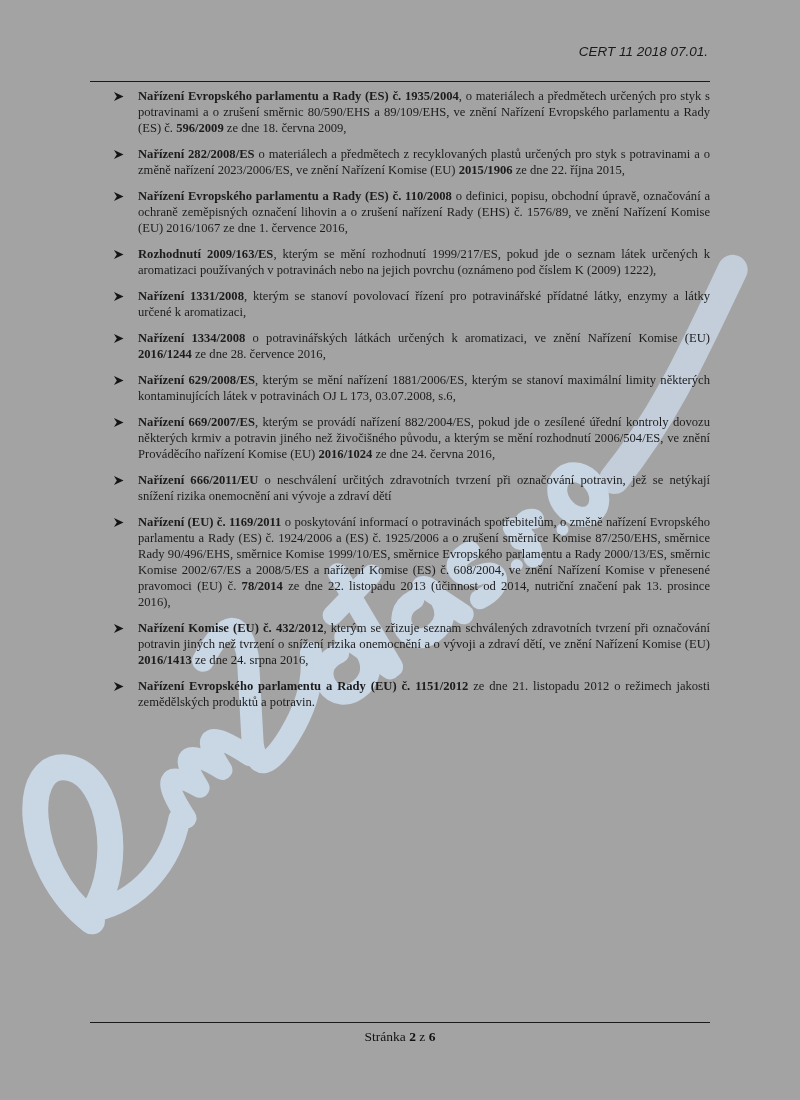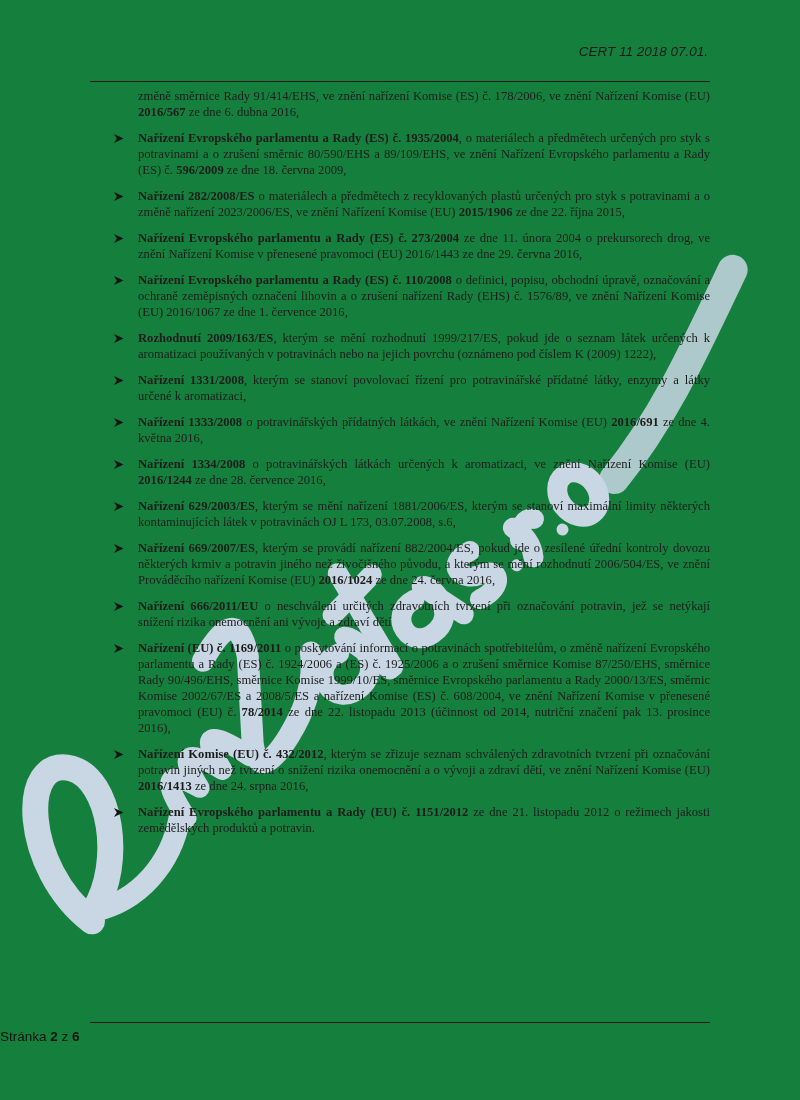--- a/index.html
+++ b/index.html
@@ -4,21 +4,21 @@
 <style>
   html, body {
     margin: 0; padding: 0;
     width: 800px; height: 1100px;
     background: #ffffff;
     overflow: hidden;
   }
   .page {
     position: relative;
     width: 800px; height: 1100px;
-    background: #15803d;
+    background: #a3a3a3;
     font-family: "Liberation Serif", serif;
     color: #1c1c1c;
   }
   .watermark-svg {
     position: absolute; left: 0; top: 0; z-index: 0;
     pointer-events: none;
   }
   .header {
     position: absolute; top: 44px; left: 90px; right: 92px;
     text-align: right;
@@ -47,22 +47,22 @@
     color: #1c1c1c;
   }
   .para b { font-weight: bold; }
   .bullet-marker {
     position: absolute;
     left: -25px; top: 3px;
     width: 11px; height: 11px;
   }
   .footer {
     position: absolute; top: 1029px; left: 0; right: 0;
-    text-align: left;
-    font-family: Liberation Sans, sans-serif;
+    text-align: center;
+    font-family: Liberation Serif, serif;
     font-size: 13.5px;
     color: #111;
     z-index: 2;
   }
   .footer b { font-weight: bold; }
 </style>
 </head>
 <body>
 
 <div class="page">
@@ -86,48 +86,41 @@
       <path d="M214,58 C292,40 360,4 436,-34" stroke-width="30" opacity="0.85"></path>
     </g>
   </svg>
 
   <div class="header">
     <span>CERT 11 2018 07.01.</span>
   </div>
   <div class="rule rule-top"></div>
 
   <div class="content" id="content">
-      <div class="para"><span><span>změně směrnice Rady 91/414/EHS, ve znění nařízení Komise (ES) č. 178/2006, ve znění Nařízení Komise (EU) </span><b>2016/567</b><span> ze dne 6. dubna 2016,</span></span></div>
       <div class="para"><svg class="bullet-marker" viewBox="0 0 12 11">
           <path d="M1,0.5 L11.5,5.5 L1,10.5 L4.2,5.5 Z" fill="#151515"></path>
         </svg><span><b>Nařízení Evropského parlamentu a Rady (ES) č. 1935/2004</b><span>, o materiálech a předmětech určených pro styk s potravinami a o zrušení směrnic 80/590/EHS a 89/109/EHS, ve znění Nařízení Evropského parlamentu a Rady (ES) č. </span><b>596/2009</b><span> ze dne 18. června 2009,</span></span></div>
       <div class="para"><svg class="bullet-marker" viewBox="0 0 12 11">
           <path d="M1,0.5 L11.5,5.5 L1,10.5 L4.2,5.5 Z" fill="#151515"></path>
         </svg><span><b>Nařízení 282/2008/ES</b><span> o materiálech a předmětech z recyklovaných plastů určených pro styk s potravinami a o změně nařízení 2023/2006/ES, ve znění Nařízení Komise (EU) </span><b>2015/1906</b><span> ze dne 22. října 2015,</span></span></div>
-      <div class="para"><svg class="bullet-marker" viewBox="0 0 12 11">
-          <path d="M1,0.5 L11.5,5.5 L1,10.5 L4.2,5.5 Z" fill="#151515"></path>
-        </svg><span><b>Nařízení Evropského parlamentu a Rady (ES) č. 273/2004</b><span> ze dne 11. února 2004 o prekursorech drog, ve znění Nařízení Komise v přenesené pravomoci (EU) 2016/1443 ze dne 29. června 2016,</span></span></div>
       <div class="para"><svg class="bullet-marker" viewBox="0 0 12 11">
           <path d="M1,0.5 L11.5,5.5 L1,10.5 L4.2,5.5 Z" fill="#151515"></path>
         </svg><span><b>Nařízení Evropského parlamentu a Rady (ES) č. 110/2008</b><span> o definici, popisu, obchodní úpravě, označování a ochraně zeměpisných označení lihovin a o zrušení nařízení Rady (EHS) č. 1576/89, ve znění Nařízení Komise (EU) 2016/1067 ze dne 1. července 2016,</span></span></div>
       <div class="para"><svg class="bullet-marker" viewBox="0 0 12 11">
           <path d="M1,0.5 L11.5,5.5 L1,10.5 L4.2,5.5 Z" fill="#151515"></path>
         </svg><span><b>Rozhodnutí 2009/163/ES</b><span>, kterým se mění rozhodnutí 1999/217/ES, pokud jde o seznam látek určených k aromatizaci používaných v potravinách nebo na jejich povrchu (oznámeno pod číslem K (2009) 1222),</span></span></div>
       <div class="para"><svg class="bullet-marker" viewBox="0 0 12 11">
           <path d="M1,0.5 L11.5,5.5 L1,10.5 L4.2,5.5 Z" fill="#151515"></path>
         </svg><span><b>Nařízení 1331/2008</b><span>, kterým se stanoví povolovací řízení pro potravinářské přídatné látky, enzymy a látky určené k aromatizaci,</span></span></div>
       <div class="para"><svg class="bullet-marker" viewBox="0 0 12 11">
           <path d="M1,0.5 L11.5,5.5 L1,10.5 L4.2,5.5 Z" fill="#151515"></path>
-        </svg><span><b>Nařízení 1333/2008</b><span> o potravinářských přídatných látkách, ve znění Nařízení Komise (EU) </span><b>2016/691</b><span> ze dne 4. května 2016,</span></span></div>
-      <div class="para"><svg class="bullet-marker" viewBox="0 0 12 11">
-          <path d="M1,0.5 L11.5,5.5 L1,10.5 L4.2,5.5 Z" fill="#151515"></path>
         </svg><span><b>Nařízení 1334/2008</b><span> o potravinářských látkách určených k aromatizaci, ve znění Nařízení Komise (EU) </span><b>2016/1244</b><span> ze dne 28. července 2016,</span></span></div>
       <div class="para"><svg class="bullet-marker" viewBox="0 0 12 11">
           <path d="M1,0.5 L11.5,5.5 L1,10.5 L4.2,5.5 Z" fill="#151515"></path>
-        </svg><span><b>Nařízení 629/2003/ES</b><span>, kterým se mění nařízení 1881/2006/ES, kterým se stanoví maximální limity některých kontaminujících látek v potravinách  OJ L 173, 03.07.2008, s.6,</span></span></div>
+        </svg><span><b>Nařízení 629/2008/ES</b><span>, kterým se mění nařízení 1881/2006/ES, kterým se stanoví maximální limity některých kontaminujících látek v potravinách  OJ L 173, 03.07.2008, s.6,</span></span></div>
       <div class="para"><svg class="bullet-marker" viewBox="0 0 12 11">
           <path d="M1,0.5 L11.5,5.5 L1,10.5 L4.2,5.5 Z" fill="#151515"></path>
         </svg><span><b>Nařízení 669/2007/ES</b><span>, kterým se provádí nařízení  882/2004/ES, pokud jde o zesílené úřední kontroly dovozu některých krmiv a potravin jiného než živočišného původu, a kterým se mění rozhodnutí 2006/504/ES, ve znění Prováděcího nařízení Komise (EU) </span><b>2016/1024</b><span> ze dne 24. června 2016,</span></span></div>
       <div class="para"><svg class="bullet-marker" viewBox="0 0 12 11">
           <path d="M1,0.5 L11.5,5.5 L1,10.5 L4.2,5.5 Z" fill="#151515"></path>
         </svg><span><b>Nařízení 666/2011/EU</b><span> o neschválení určitých zdravotních tvrzení při označování potravin, jež se netýkají snížení rizika onemocnění ani vývoje a zdraví dětí</span></span></div>
       <div class="para"><svg class="bullet-marker" viewBox="0 0 12 11">
           <path d="M1,0.5 L11.5,5.5 L1,10.5 L4.2,5.5 Z" fill="#151515"></path>
         </svg><span><b>Nařízení (EU) č. 1169/2011</b><span>  o poskytování informací o potravinách spotřebitelům, o změně nařízení Evropského parlamentu a Rady (ES) č. 1924/2006 a (ES) č. 1925/2006 a o zrušení směrnice Komise 87/250/EHS, směrnice Rady 90/496/EHS, směrnice Komise 1999/10/ES, směrnice Evropského parlamentu a Rady 2000/13/ES, směrnic Komise 2002/67/ES a 2008/5/ES a nařízení Komise (ES) č. 608/2004, ve znění Nařízení Komise v přenesené pravomoci (EU) č. </span><b>78/2014</b><span> ze dne 22. listopadu 2013 (účinnost od 2014, nutriční značení pak 13. prosince 2016),</span></span></div>
       <div class="para"><svg class="bullet-marker" viewBox="0 0 12 11">

